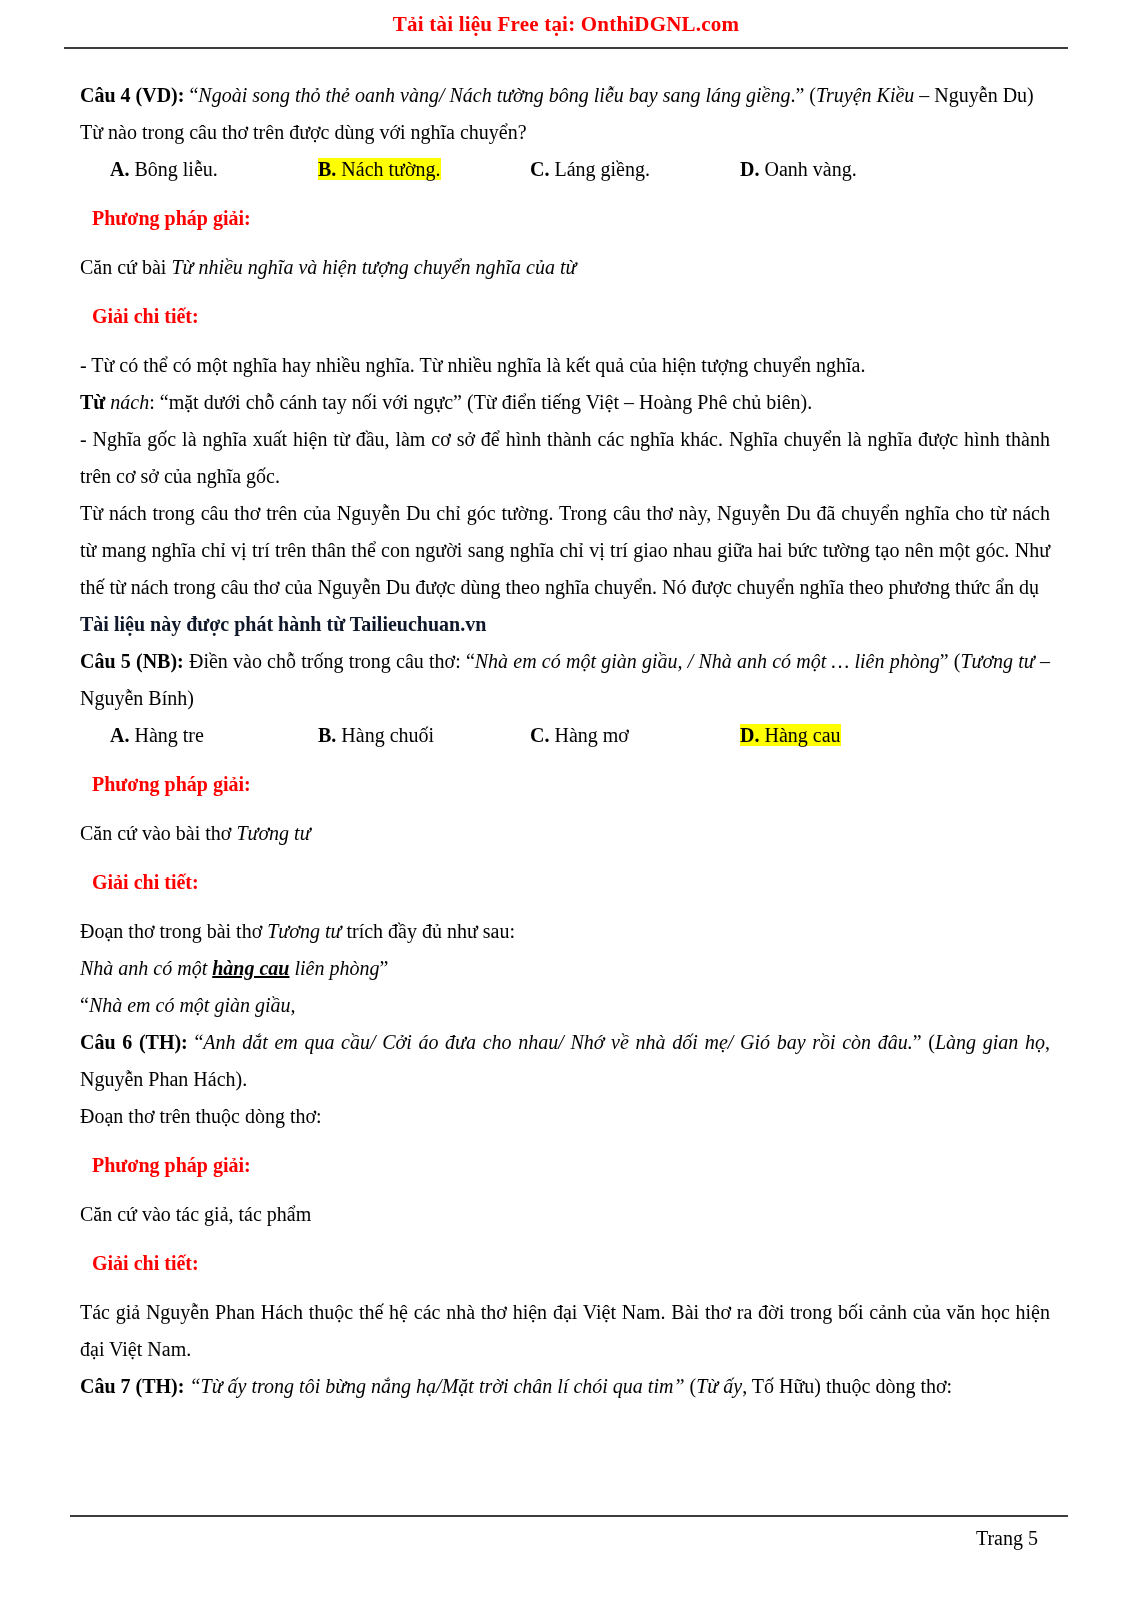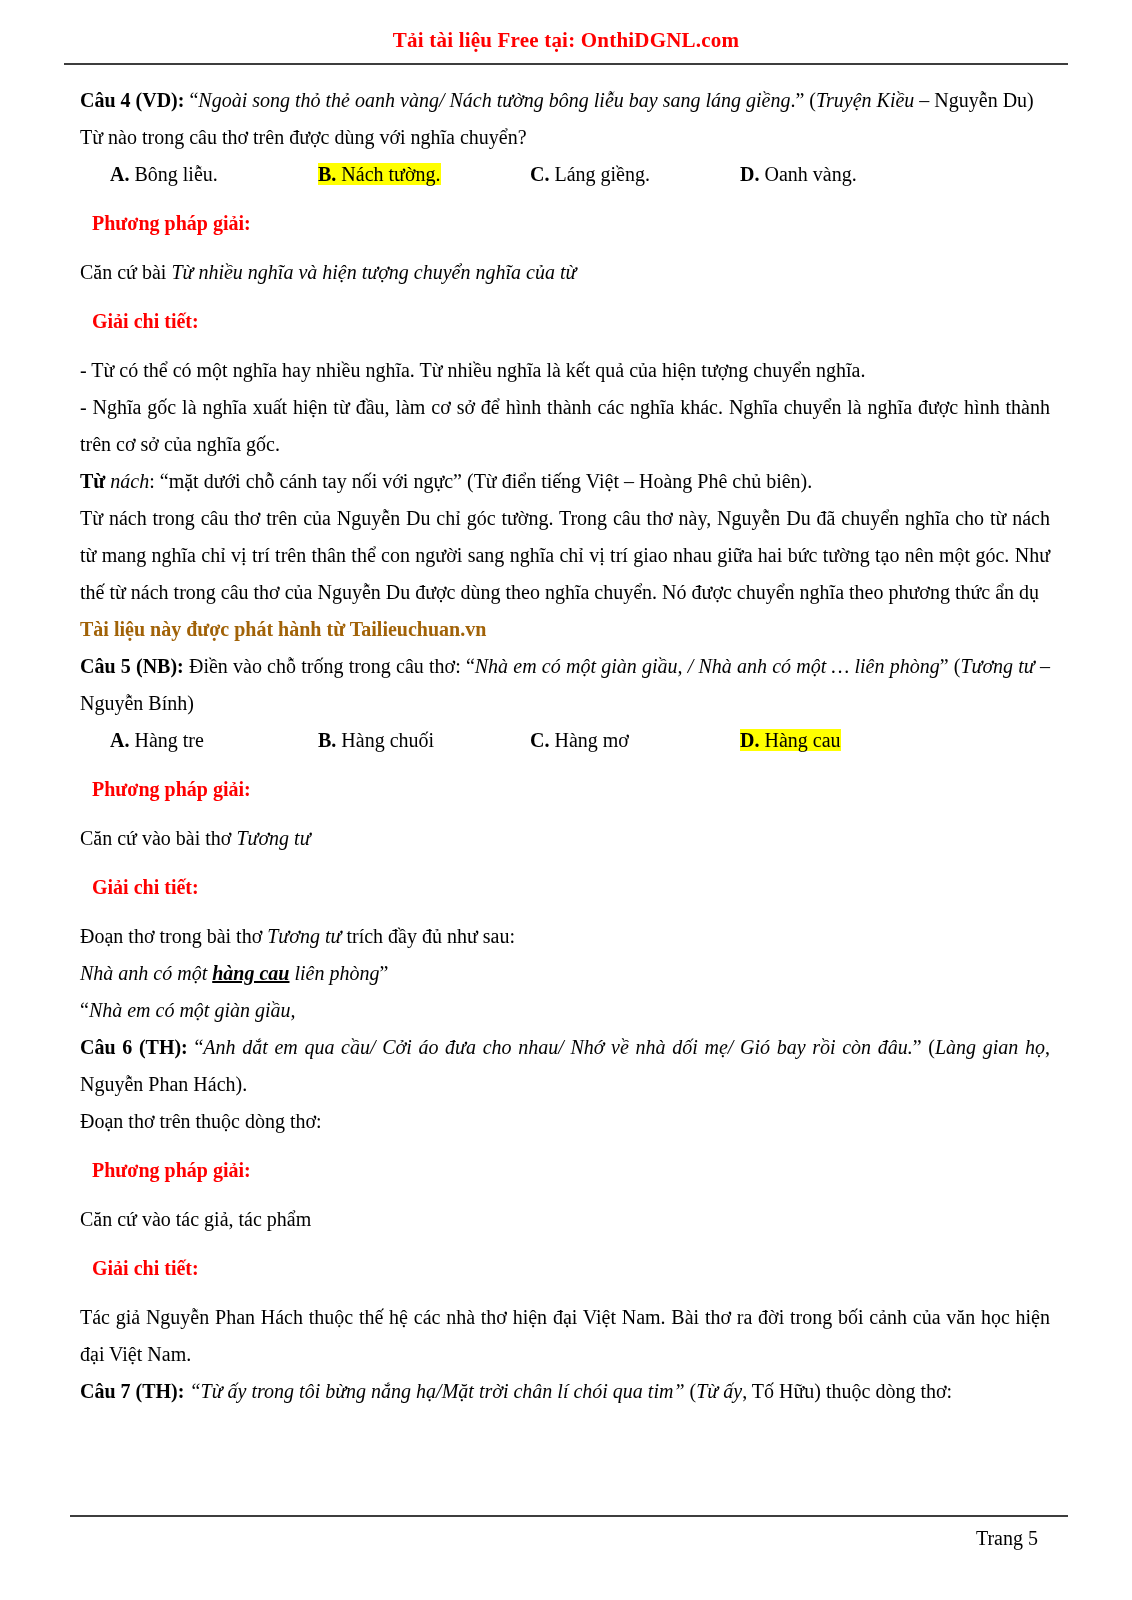--- a/index.html
+++ b/index.html
@@ -3,53 +3,53 @@
 <meta charset="utf-8">
 <style>
   * { box-sizing: border-box; }
   html, body { margin: 0; padding: 0; }
   body {
     width: 1132px; height: 1600px;
     background: #ffffff; color: #000;
     font-family: "Liberation Serif", "DejaVu Serif", serif;
     position: relative; overflow: hidden;
   }
-  .header { text-align: center; padding-top: 28px; }
+  .header { text-align: center; padding-top: 12px; }
   .header-text {
     color: var(--red, #ff0000);
     font-weight: bold;
     font-size: 21px;
     letter-spacing: 0.2px;
   }
   .header-rule {
     border: none; border-top: 2px solid #3d3d3d;
     margin: 10px 64px 0 64px;
   }
   .doc {
-    padding: 17px 82px 0 80px;
+    padding: 28px 82px 0 80px;
     font-size: 20px;
     line-height: 37px;
     text-align: justify;
   }
   p.para { margin: 0; }
   p.red-heading {
     margin: 12px; color: var(--red, #ff0000);
     font-weight: bold; text-align: left;
   }
   .options-row {
     display: grid;
     grid-template-columns: 208px 212px 210px 1fr;
     padding-left: 30px;
     text-align: left;
   }
   .b { font-weight: bold; }
   .i { font-style: italic; }
   .u { text-decoration: underline; }
   .hl { background: var(--hl, #ffff00); }
-  .watermark { color: #a16207; font-weight: bold; }
+  .watermark { color: #0f172a; font-weight: bold; }
   .footer { position: absolute; left: 70px; right: 64px; bottom: 50px; }
   .footer-rule { border: none; border-top: 2px solid #3d3d3d; margin: 0; }
   .page-number { text-align: right; padding: 10px 30px 0 0; font-size: 20px; }
 </style>
 </head>
 <body style="--red: #ff0000; --hl: #ffff00;">
 
 <header class="header">
   <span class="header-text">Tải tài liệu Free tại: OnthiDGNL.com</span>
   <hr class="header-rule">
@@ -61,22 +61,22 @@
     <div class="options-row">
       <div><span><span class="b">A.</span> Bông liễu.</span></div>
       <div><span class="hl"><span class="b">B.</span> Nách tường.</span></div>
       <div><span><span class="b">C.</span> Láng giềng.</span></div>
       <div><span><span class="b">D.</span> Oanh vàng.</span></div>
     </div>
     <p class="red-heading">Phương pháp giải:</p>
     <p class="para"><span>Căn cứ bài </span><span class="i">Từ nhiều nghĩa và hiện tượng chuyển nghĩa của từ</span></p>
     <p class="red-heading">Giải chi tiết:</p>
     <p class="para"><span>- Từ có thể có một nghĩa hay nhiều nghĩa. Từ nhiều nghĩa là kết quả của hiện tượng chuyển nghĩa.</span></p>
+    <p class="para"><span class="b">Từ</span><span class="i"> nách</span><span>:  “mặt dưới chỗ cánh tay nối với ngực” (Từ điển tiếng Việt – Hoàng Phê chủ biên).</span></p>
     <p class="para"><span>- Nghĩa gốc là nghĩa xuất hiện từ đầu, làm cơ sở để hình thành các nghĩa khác. Nghĩa chuyển là nghĩa được hình thành trên cơ sở của nghĩa gốc.</span></p>
-    <p class="para"><span class="b">Từ</span><span class="i"> nách</span><span>:  “mặt dưới chỗ cánh tay nối với ngực” (Từ điển tiếng Việt – Hoàng Phê chủ biên).</span></p>
     <p class="para"><span>Từ nách trong câu thơ trên của Nguyễn Du chỉ góc tường. Trong câu thơ này, Nguyễn Du đã chuyển nghĩa cho từ nách từ mang nghĩa chỉ vị trí trên thân thể con người sang nghĩa chỉ vị trí giao nhau giữa hai bức tường tạo nên một góc. Như thế từ nách trong câu thơ của Nguyễn Du được dùng theo nghĩa chuyển. Nó được chuyển nghĩa theo phương thức ẩn dụ</span></p>
     <p class="para watermark"><span>Tài liệu này được phát hành từ Tailieuchuan.vn</span></p>
     <p class="para"><span class="b">Câu 5 (NB):</span><span> Điền vào chỗ trống trong câu thơ: “</span><span class="i">Nhà em có một giàn giầu, / Nhà anh có một … liên phòng</span><span>” (</span><span class="i">Tương tư</span><span> – Nguyễn Bính)</span></p>
     <div class="options-row">
       <div><span><span class="b">A.</span> Hàng tre</span></div>
       <div><span><span class="b">B.</span> Hàng chuối</span></div>
       <div><span><span class="b">C.</span> Hàng mơ</span></div>
       <div><span class="hl"><span class="b">D.</span> Hàng cau</span></div>
     </div>
     <p class="red-heading">Phương pháp giải:</p>

